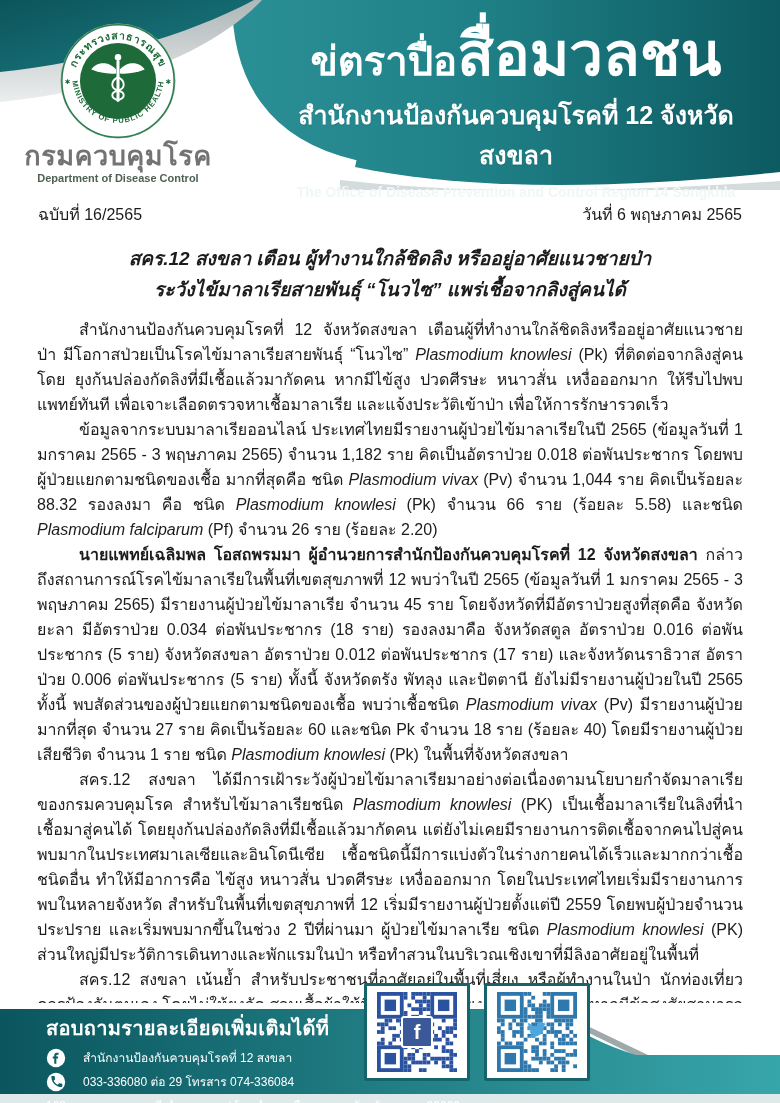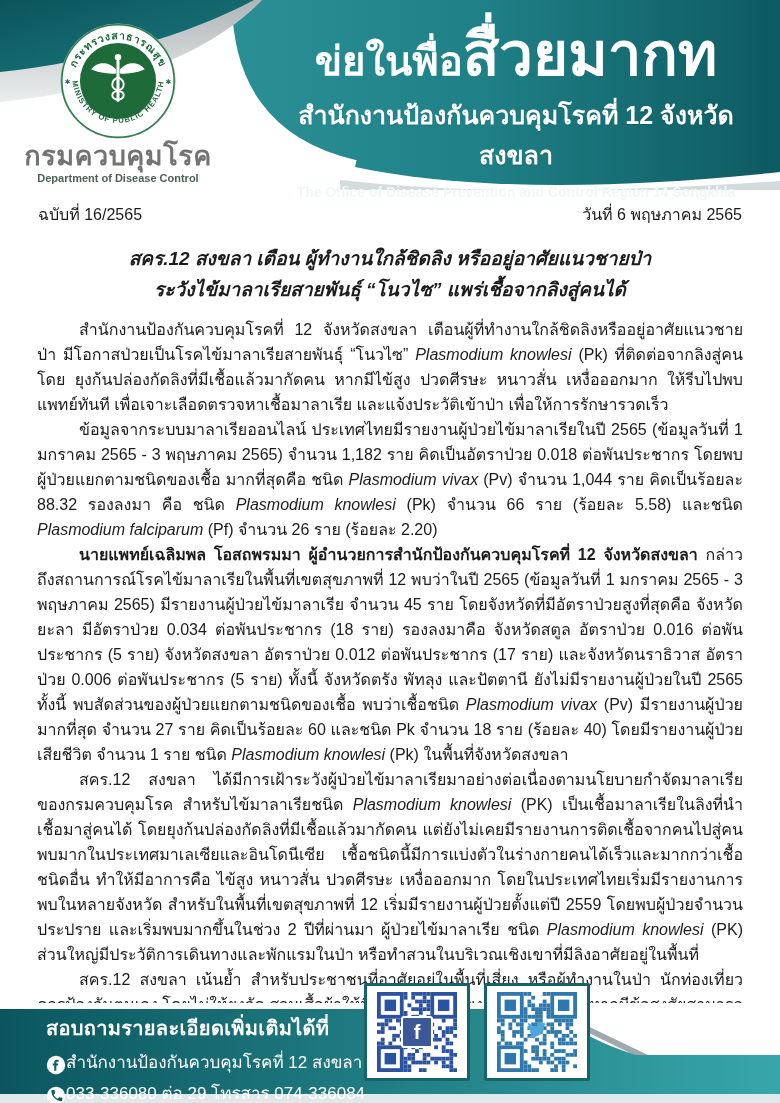--- a/index.html
+++ b/index.html
@@ -30,21 +30,21 @@
   .em{font-style:italic;}
   .strong{font-weight:bold;}
   
   .separator{text-align:center;font-size:9px;letter-spacing:1px;color:#222;margin-top:8px;line-height:10px;}
   .credit{text-align:center;font-size:14.5px;margin-top:3px;}
   
   .footer{position:absolute;left:0;bottom:0;width:616px;height:100px;}
   .footer-bg{position:absolute;inset:0;}
   .footer-content{position:absolute;left:46px;top:9px;color:#fff;z-index:2;}
   .footer-heading{font-size:20px;font-weight:bold;letter-spacing:.3px;}
-  .footer-item{display:flex;align-items:flex-end;gap:0;font-size:17px;margin-top:4px;}
+  .footer-item{display:flex;align-items:flex-start;gap:17px;font-size:12px;margin-top:4px;}
   .icon-wrap{width:20px;height:20px;flex:0 0 auto;display:flex;}
   .qr-row{position:absolute;right:26px;top:-20px;display:flex;gap:14px;z-index:3;}
   .qr{width:100px;height:92px;background:#fff;border:3px solid #15646b;border-radius:2px;
       position:relative;display:flex;align-items:center;justify-content:center;}
   .qr-center{position:absolute;left:50%;top:50%;transform:translate(-50%,-50%);}
   .fb-badge{width:28px;height:28px;background:#3b5998;border-radius:3px;border:2px solid #fff;
       color:#fff;font-weight:bold;font-size:20px;display:flex;align-items:center;justify-content:center;}
 </style>
 </head>
 <body>
@@ -97,21 +97,21 @@
       </g>
       <text x="-56" y="3" font-size="7" fill="#1e6a39">✱</text>
       <text x="50" y="3" font-size="7" fill="#1e6a39">✱</text>
     </svg>
     <div class="dept-thai">กรมควบคุมโรค</div>
     <div class="dept-eng">Department of Disease Control</div>
   </div>
 
   <div class="banner-text">
     <div class="banner-title">
-      <span class="prefix">ข่ยในพื่อ</span><span class="main">สื่วยมากท</span>
+      <span class="prefix">ข่ตราปื่อ</span><span class="main">สื่อมวลชน</span>
     </div>
     <div class="banner-sub-thai">สำนักงานป้องกันควบคุมโรคที่ 12 จังหวัดสงขลา</div>
     <div class="banner-sub-eng">The Office of Disease Prevention and Control Region 14 Songkhla</div>
   </div>
 </div>
 
 <div class="meta-row">
   <span>ฉบับที่ 16/2565</span>
   <span>วันที่ 6 พฤษภาคม 2565</span>
 </div>

